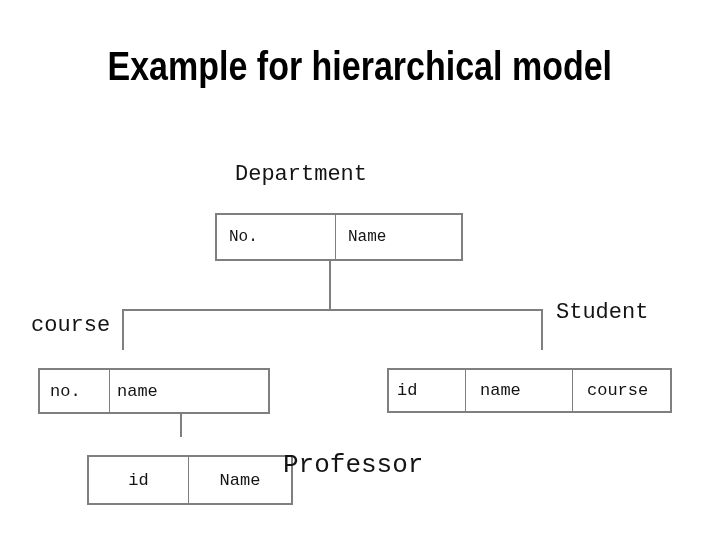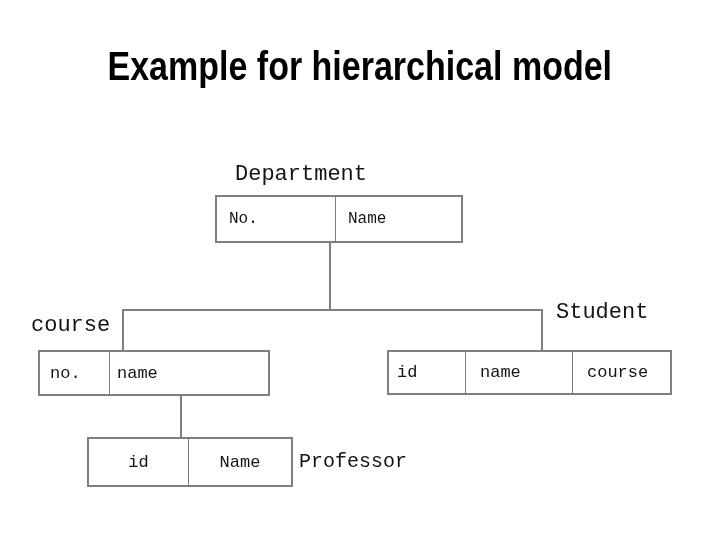--- a/index.html
+++ b/index.html
@@ -42,29 +42,30 @@
     position: absolute;
     font-family: "Liberation Mono", "DejaVu Sans Mono", monospace;
     font-size: 22px;
     line-height: 1;
     color: var(--color-text, #141414);
     white-space: nowrap;
   }
   .lbl-department { left: 235px; top: 164px; }
   .lbl-course     { left: 31px;  top: 315px; }
   .lbl-student    { left: 556px; top: 302px; }
-  .lbl-professor  { left: 299px; top: 452px; font-size: 20px; }
+  .lbl-professor  { left: 283px; top: 452px; font-size: 26px; }
 
   
   .rec-table {
     position: absolute;
     display: flex;
     box-sizing: border-box;
     border: 2px solid var(--color-line, #7f7f7f);
     background: var(--color-background, #ffffff);
+    margin-top: 18px;
   }
   .rec-cell {
     box-sizing: border-box;
     display: flex;
     align-items: center;
     padding-left: 12px;
     border-right: 1px solid var(--color-line, #7f7f7f);
     font-family: "Liberation Mono", "DejaVu Sans Mono", monospace;
     font-size: 17px;
     color: var(--color-text, #141414);

